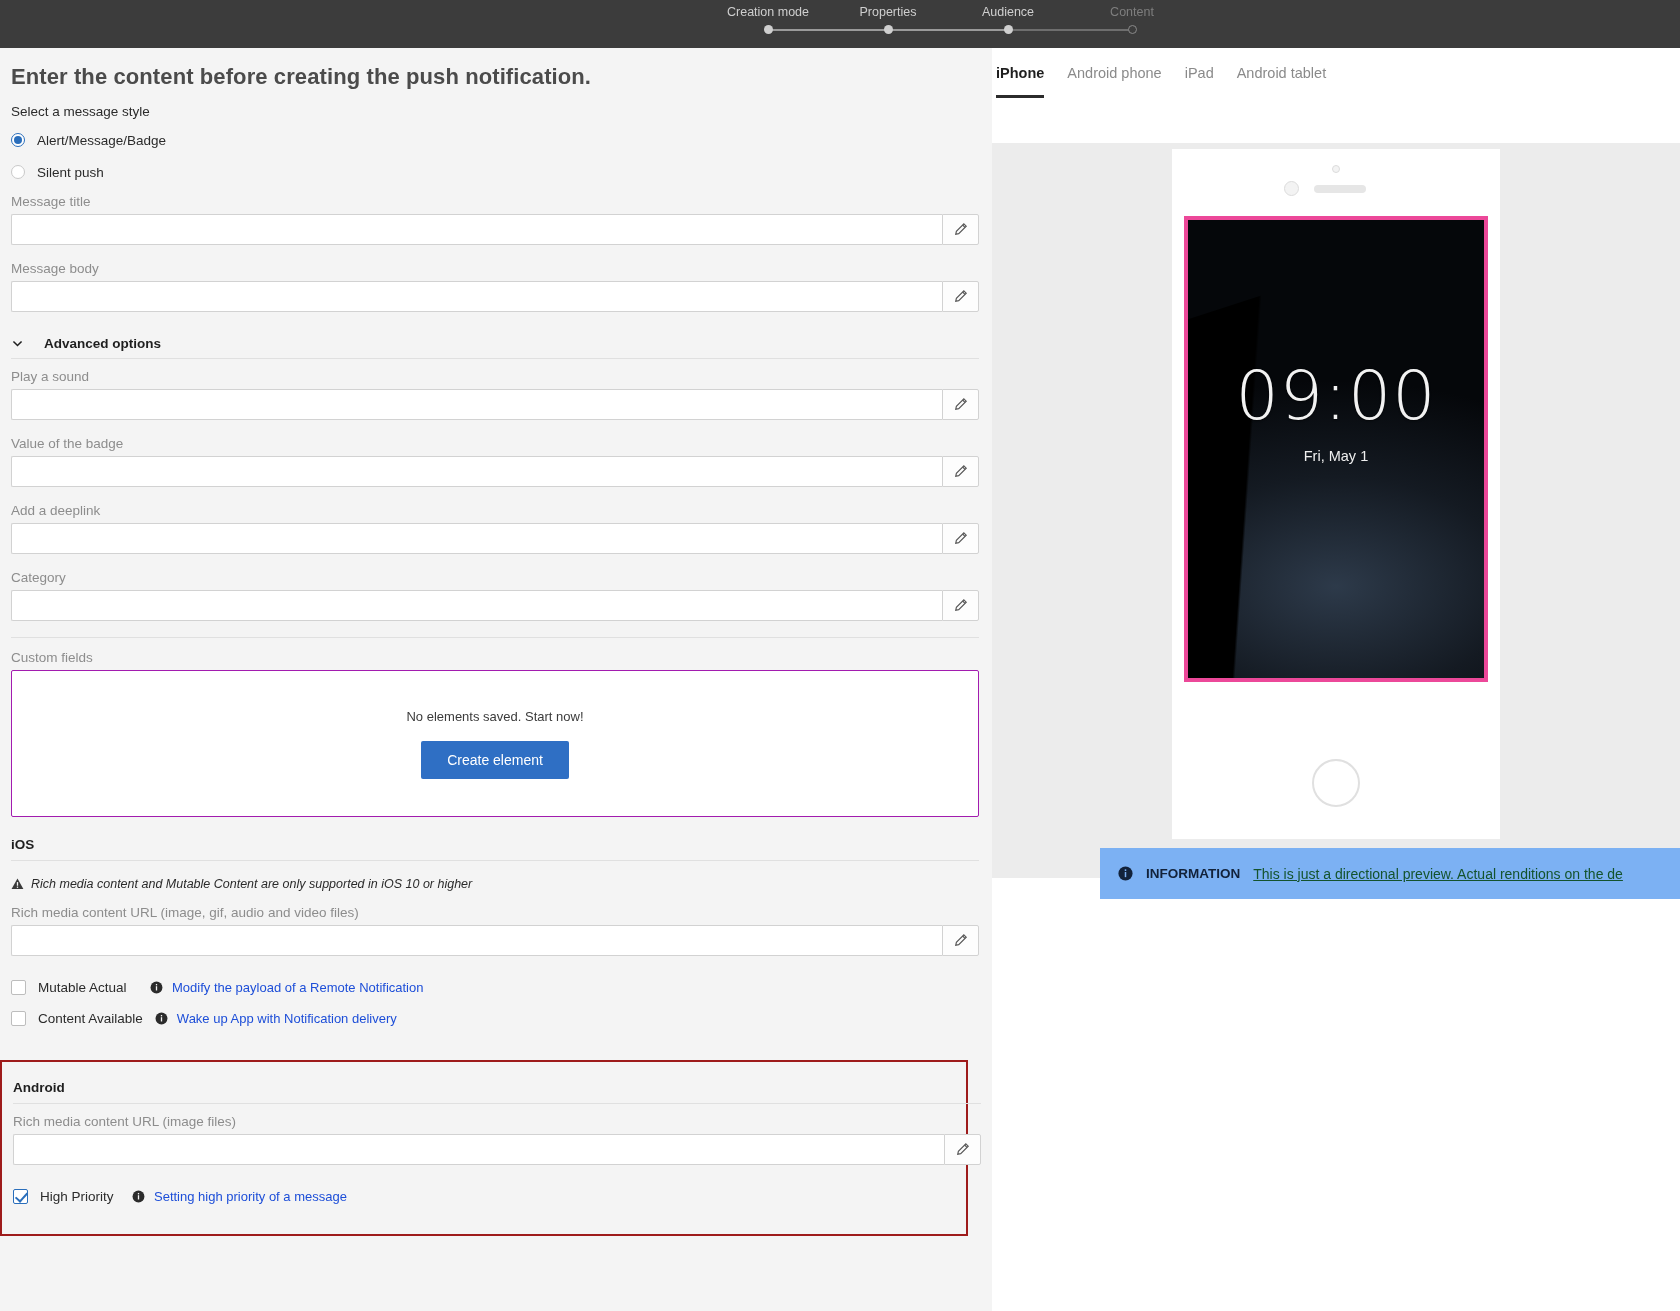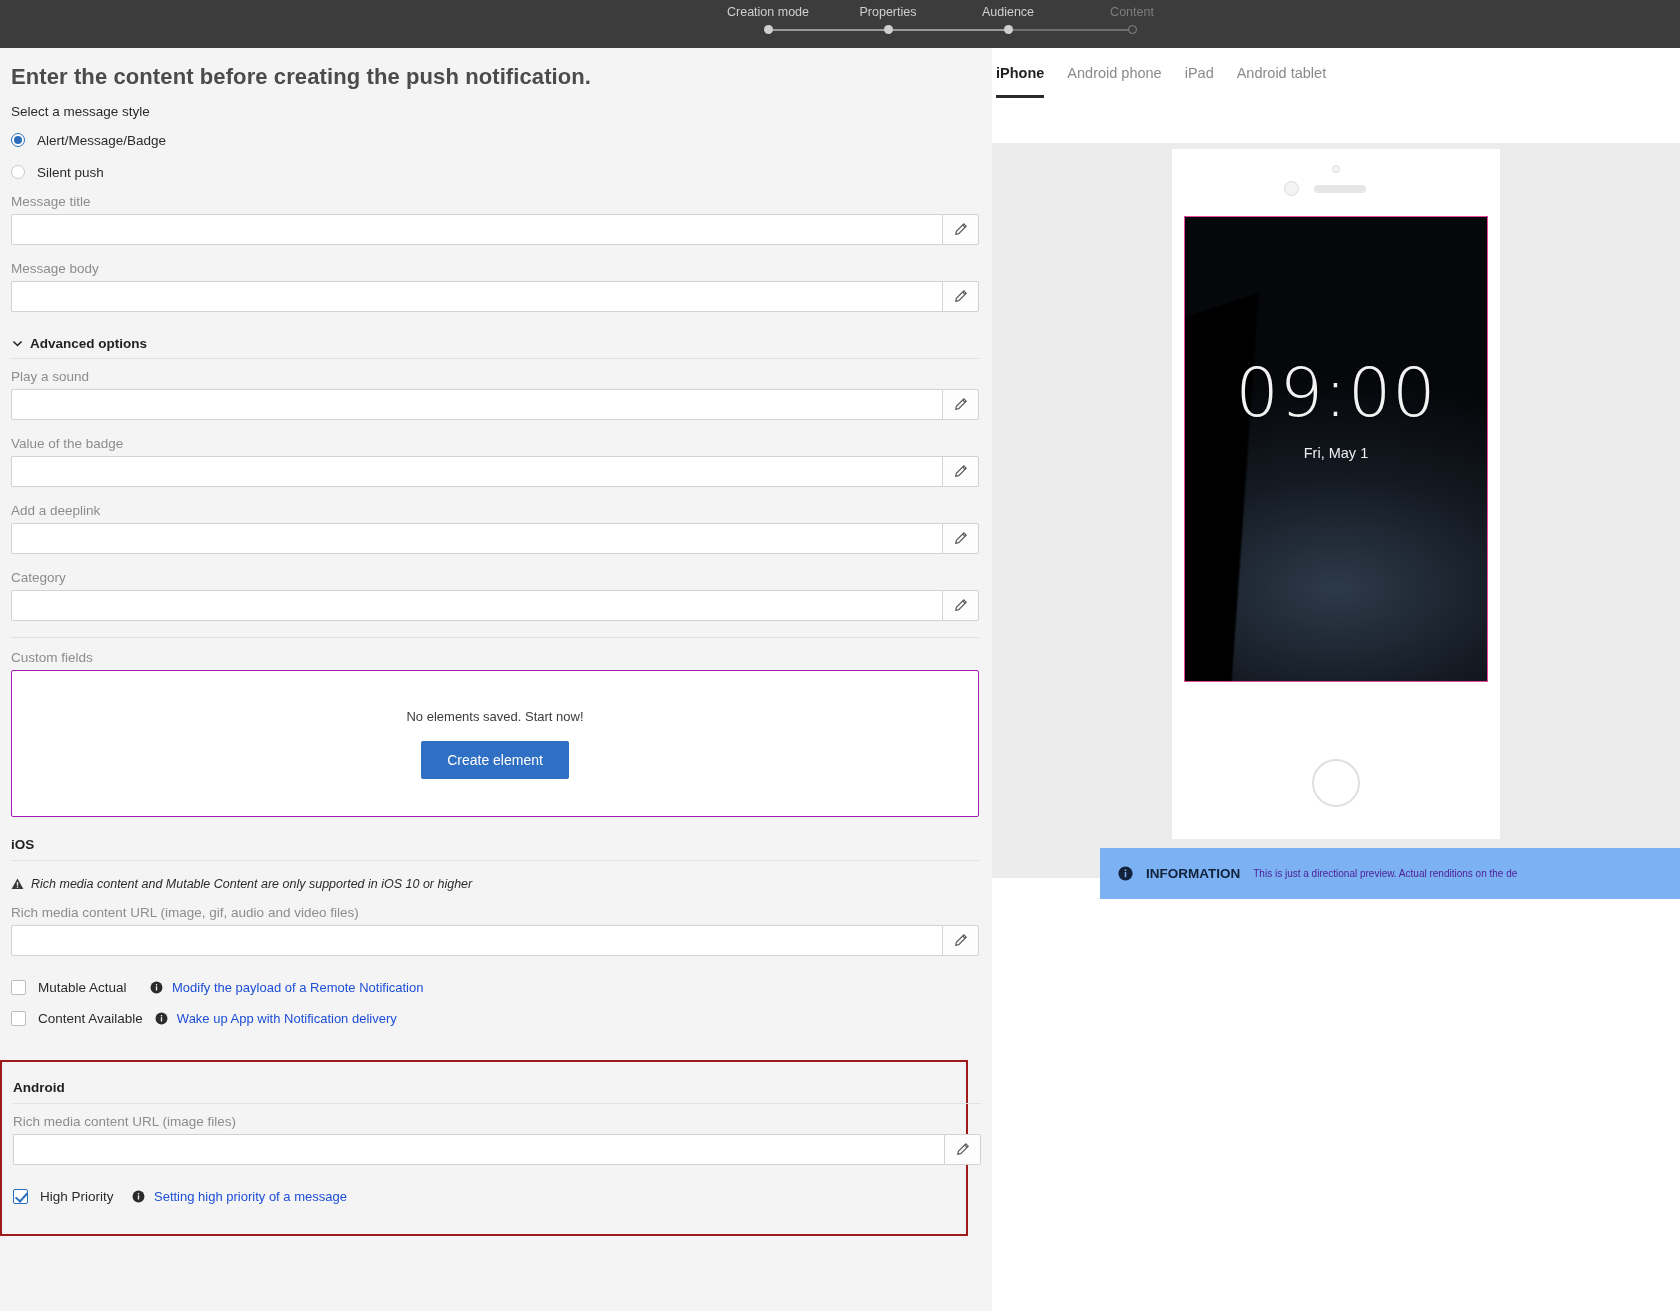--- a/index.html
+++ b/index.html
@@ -100,21 +100,21 @@
   .pencil-btn {
     width: 37px; background: #fdfdfd;
     border: 1px solid #d2d2d2; border-radius: 0 2px 2px 0;
     display: flex; align-items: center; justify-content: center;
     cursor: pointer;
   }
   .pencil-btn svg { display: block; }
 
   
   .adv-header {
-    display: flex; align-items: center; gap: 6px;
+    display: flex; align-items: center; gap: 20px;
     height: 30px; cursor: pointer; margin-top: 6px;
   }
   .adv-header .chev { display: block; }
   .adv-title { font-size: 13.5px; font-weight: bold; color: #1f1f1f; }
 
   
   .custom-box {
     width: 968px; height: 147px; background: #fff;
     border: 1px solid #a21caf; border-radius: 2px;
     display: flex; flex-direction: column;
@@ -208,21 +208,21 @@
   .phone-speaker {
     position: absolute; left: 50%; top: 36px; margin-left: -22px;
     width: 52px; height: 8px; border-radius: 4px;
     background: #e6e6e6;
   }
   .phone-screen {
     position: absolute; left: 12px; top: 67px;
     width: 304px; height: 466px;
     overflow: hidden;
     background: #060608;
-    border: 1px solid #ec4899;
+    border: 4px solid #ec4899;
   }
   .wall {
     position: absolute; inset: 0;
     background:
       radial-gradient(ellipse 150% 60% at 50% 80%, #2d3a4a 0%, #141a22 40%, #05070a 75%),
       linear-gradient(160deg, #0b0d11 0%, #0b0d11 45%, #090b0e 100%);
   }
   .wall-diag {
     position: absolute; left: -40%; bottom: -30%;
     width: 180%; height: 95%;
@@ -253,21 +253,21 @@
 
   .info-banner {
     position: absolute; left: 108px; top: 800px;
     width: 600px; height: 51px;
     background: #7cb1f3;
     display: flex; align-items: center;
     padding-left: 18px; gap: 13px;
     overflow: hidden; white-space: nowrap;
   }
   .info-banner-label { font-size: 13.5px; font-weight: bold; color: #12223a; }
-  .info-banner-text { font-size: 10px; color: #4c1d95; }
+  .info-banner-text { font-size: 14px; color: #14532d; text-decoration: underline; }
 </style>
 </head>
 <body>
 
 <div class="wizard-bar">
   <div class="wizard-steps">
     <div class="wiz-line" style="left:8px;width:120px;"></div>
     <div class="wiz-line" style="left:128px;width:120px;"></div>
     <div class="wiz-line dim" style="left:248px;width:124px;"></div>
 

